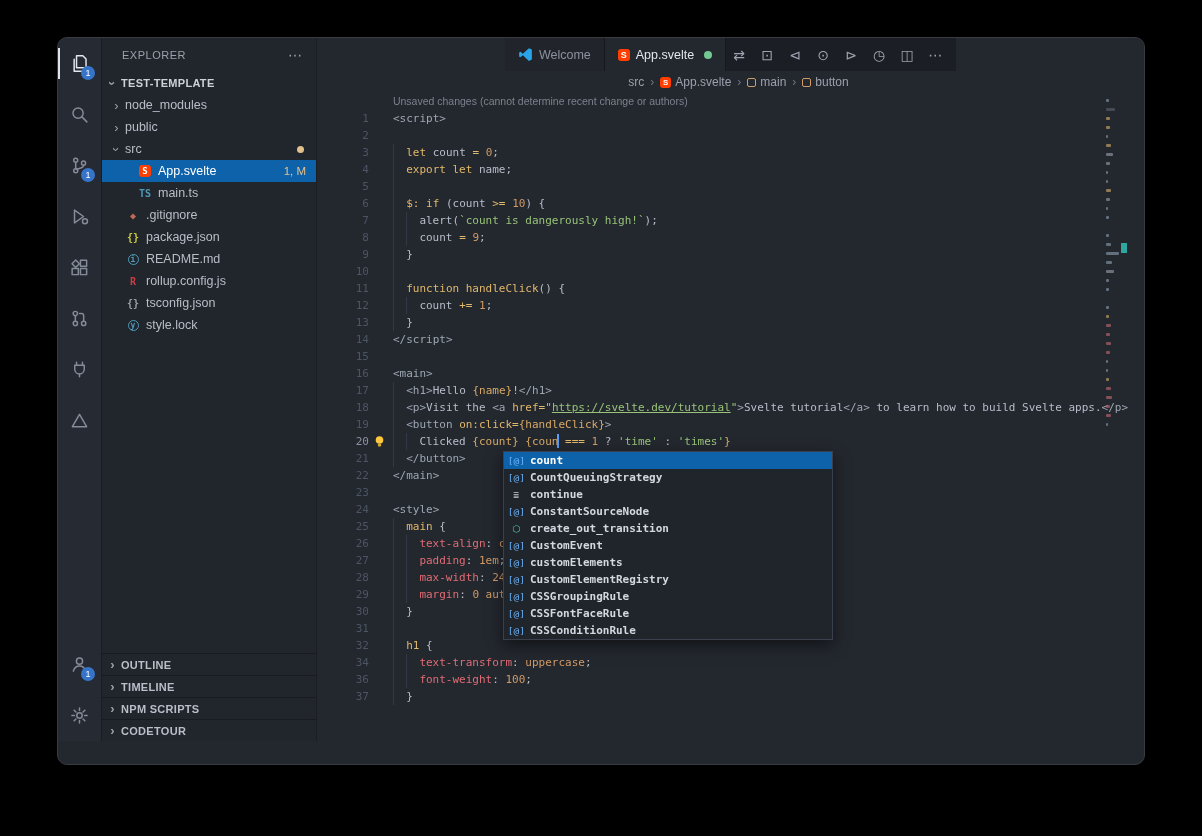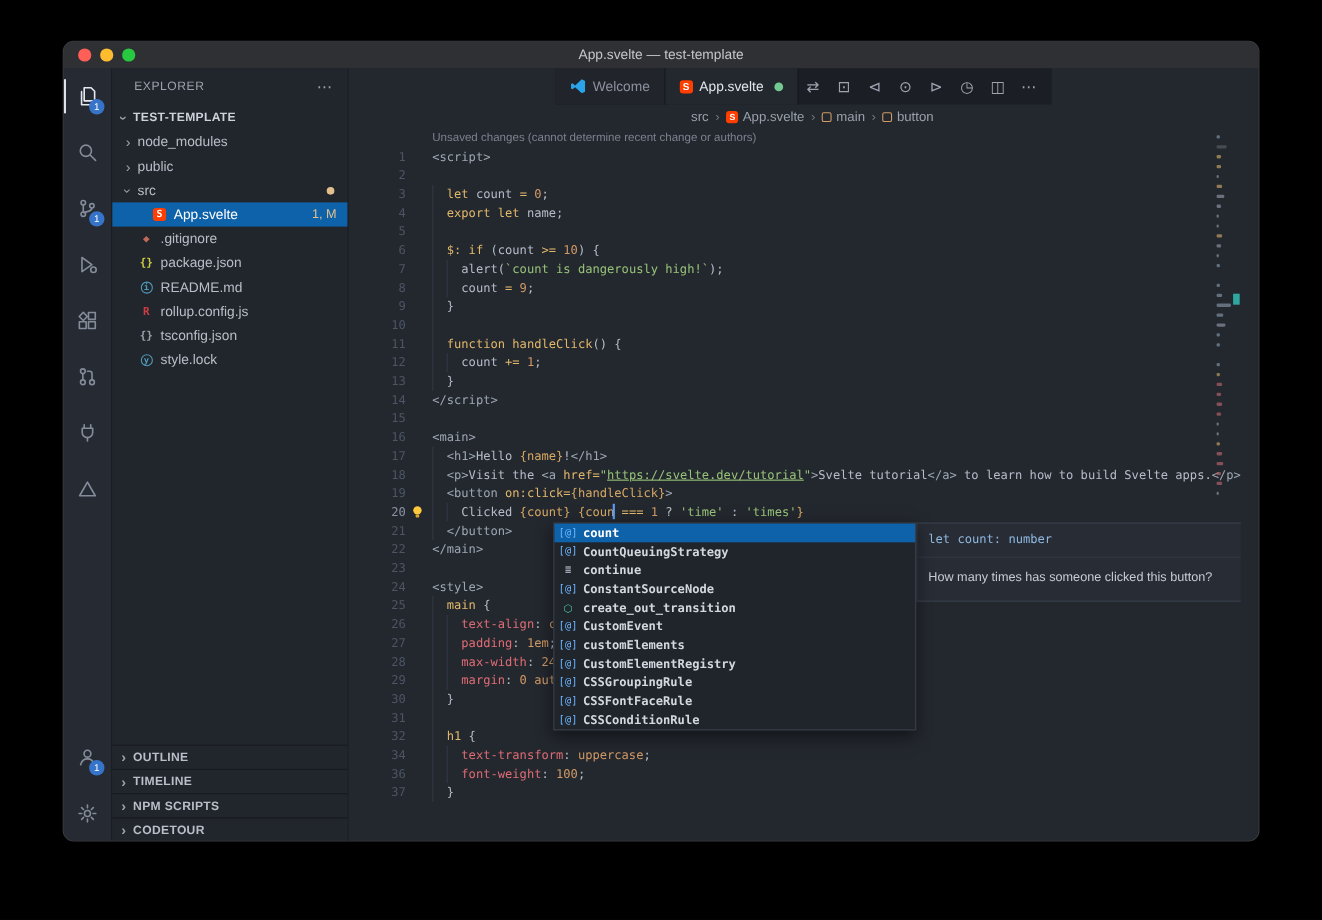--- a/index.html
+++ b/index.html
@@ -81,28 +81,20 @@
 
   .detail{position:absolute;left:500px;top:358px;width:329px;background:#272c35;border:1px solid #3a414c;z-index:5;font-size:11.5px;color:#c6cbd4;}
   .detail-header{padding:6px 24px 7px 10px;font-family:"DejaVu Sans Mono",monospace;font-size:11px;color:#8fb8e0;position:relative;}
   .detail-doc{padding:10px 10px 12px;border-top:1px solid #313842;font-family:"Liberation Sans",sans-serif;}
   .detail-close{position:absolute;right:7px;top:3px;color:#9aa1ac;font-size:14px;cursor:default;}
 </style>
 </head>
 <body>
 
 <div class="window">
-  <div class="titlebar">
-    <div class="lights">
-      <span class="light" style="background:#ff5f57"></span>
-      <span class="light" style="background:#febc2e"></span>
-      <span class="light" style="background:#28c840"></span>
-    </div>
-    <span class="tb-title">App.svelte — test-template</span>
-  </div>
   <div class="body">
     <div class="actbar">
         <div class="act-item active">
           <span style="display: flex;">
             <svg viewBox="0 0 16 16">
               <path d="M5.5 1.5h5.3l2.7 2.7v7.3h-8z"></path>
               <path d="M3.5 4.5v10h7.3"></path>
             </svg>
           </span>
           <div class="act-badge">1</div>
@@ -209,20 +201,24 @@
           </div>
           <div class="row">
             <span class="chev down">›</span>
             <span class="tree-label">src</span>
             <span class="dot"></span>
           </div>
           <div class="row selected" style="padding-left: 34px;">
             <span class="file-icon"><span class="file-chip" style="background: rgb(255, 62, 0);">S</span></span>
             <span class="tree-label">App.svelte</span>
             <span class="badge-text">1, M</span>
+          </div>
+          <div class="row" style="padding-left: 34px;">
+            <span class="file-icon" style="color: rgb(81, 154, 186);">TS</span>
+            <span class="tree-label">main.ts</span>
           </div>
           <div class="row" style="padding-left: 22px;">
             <span class="file-icon" style="color: rgb(191, 106, 87);">◆</span>
             <span class="tree-label">.gitignore</span>
           </div>
           <div class="row" style="padding-left: 22px;">
             <span class="file-icon" style="color: rgb(203, 203, 65);">{}</span>
             <span class="tree-label">package.json</span>
           </div>
           <div class="row" style="padding-left: 22px;">
@@ -572,23 +568,16 @@
             </div>
             <div class="sg-row">
               <span class="sg-icon" style="color: rgb(108, 182, 255);">[@]</span>
               <span>CSSFontFaceRule</span>
             </div>
             <div class="sg-row">
               <span class="sg-icon" style="color: rgb(108, 182, 255);">[@]</span>
               <span>CSSConditionRule</span>
             </div>
           </div>
-        <div class="detail">
-          <div class="detail-header">
-            <span>let count: number</span>
-            <span class="detail-close">×</span>
-          </div>
-          <div class="detail-doc">How many times has someone clicked this button?</div>
-        </div>
       </div>
     </div>
   </div>
 </div>
 
 </body></html>

